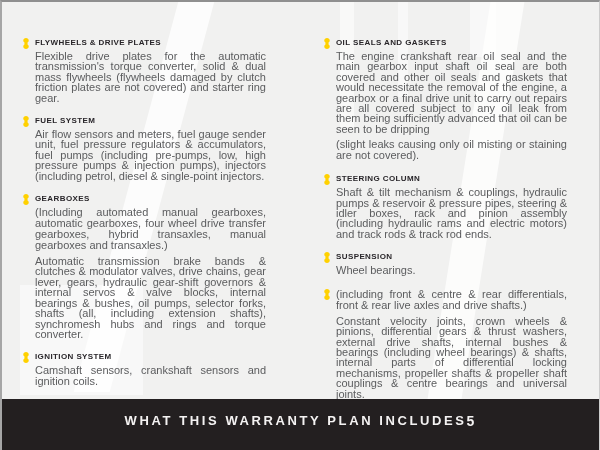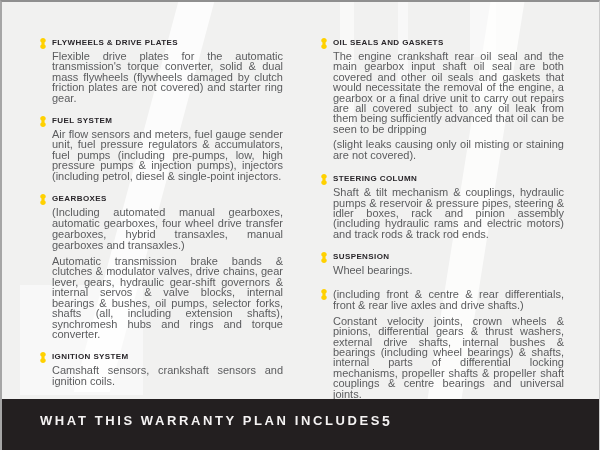--- a/index.html
+++ b/index.html
@@ -18,23 +18,23 @@
   .stripe,.bar{position:absolute;background:#ffffff;}
   .s1{left:128px;top:-30px;width:36px;height:420px;opacity:.8;transform:skewX(-15deg);}
   .s2{left:452px;top:-30px;width:34px;height:520px;opacity:.75;transform:skewX(-9deg);}
   .b1{left:338px;top:0;width:14px;height:125px;opacity:.55;}
   .b2{left:396px;top:0;width:10px;height:95px;opacity:.5;}
   .b3{left:468px;top:0;width:26px;height:55px;opacity:.5;}
   .b4{left:18px;top:283px;width:123px;height:110px;opacity:.5;}
   .content{
     position:absolute;inset:0;
     display:flex;
-    padding:36px 30px 0 38px;
+    padding:36px 30px 0 21px;
     box-sizing:border-box;
-    gap:38px;
+    gap:58px;
   }
   .col{width:243px;flex:0 0 243px;}
   .section{position:relative;padding-left:12px;margin-bottom:13px;}
   .icon{position:absolute;left:-1px;top:0;width:8px;height:11px;display:block;}
   .section h3{
     margin:0 0 4px 0;
     font-size:8px;
     font-weight:bold;
     letter-spacing:.4px;
     color:#29262a;
@@ -49,21 +49,21 @@
   .section p.small{
     font-size:11px;
     line-height:11px;
   }
   .footer{
     position:absolute;left:0;right:0;bottom:0;
     height:51px;
     background:#231f20;
     display:flex;
     align-items:center;
-    justify-content:flex-start;
+    justify-content:center;
     box-sizing:border-box;
     padding:0 40px 8px 38px;
   }
   .footer .title{
     color:#f4f2f2;
     font-size:13px;
     font-weight:bold;
     letter-spacing:2.6px;
   }
   .footer .pagenum{

